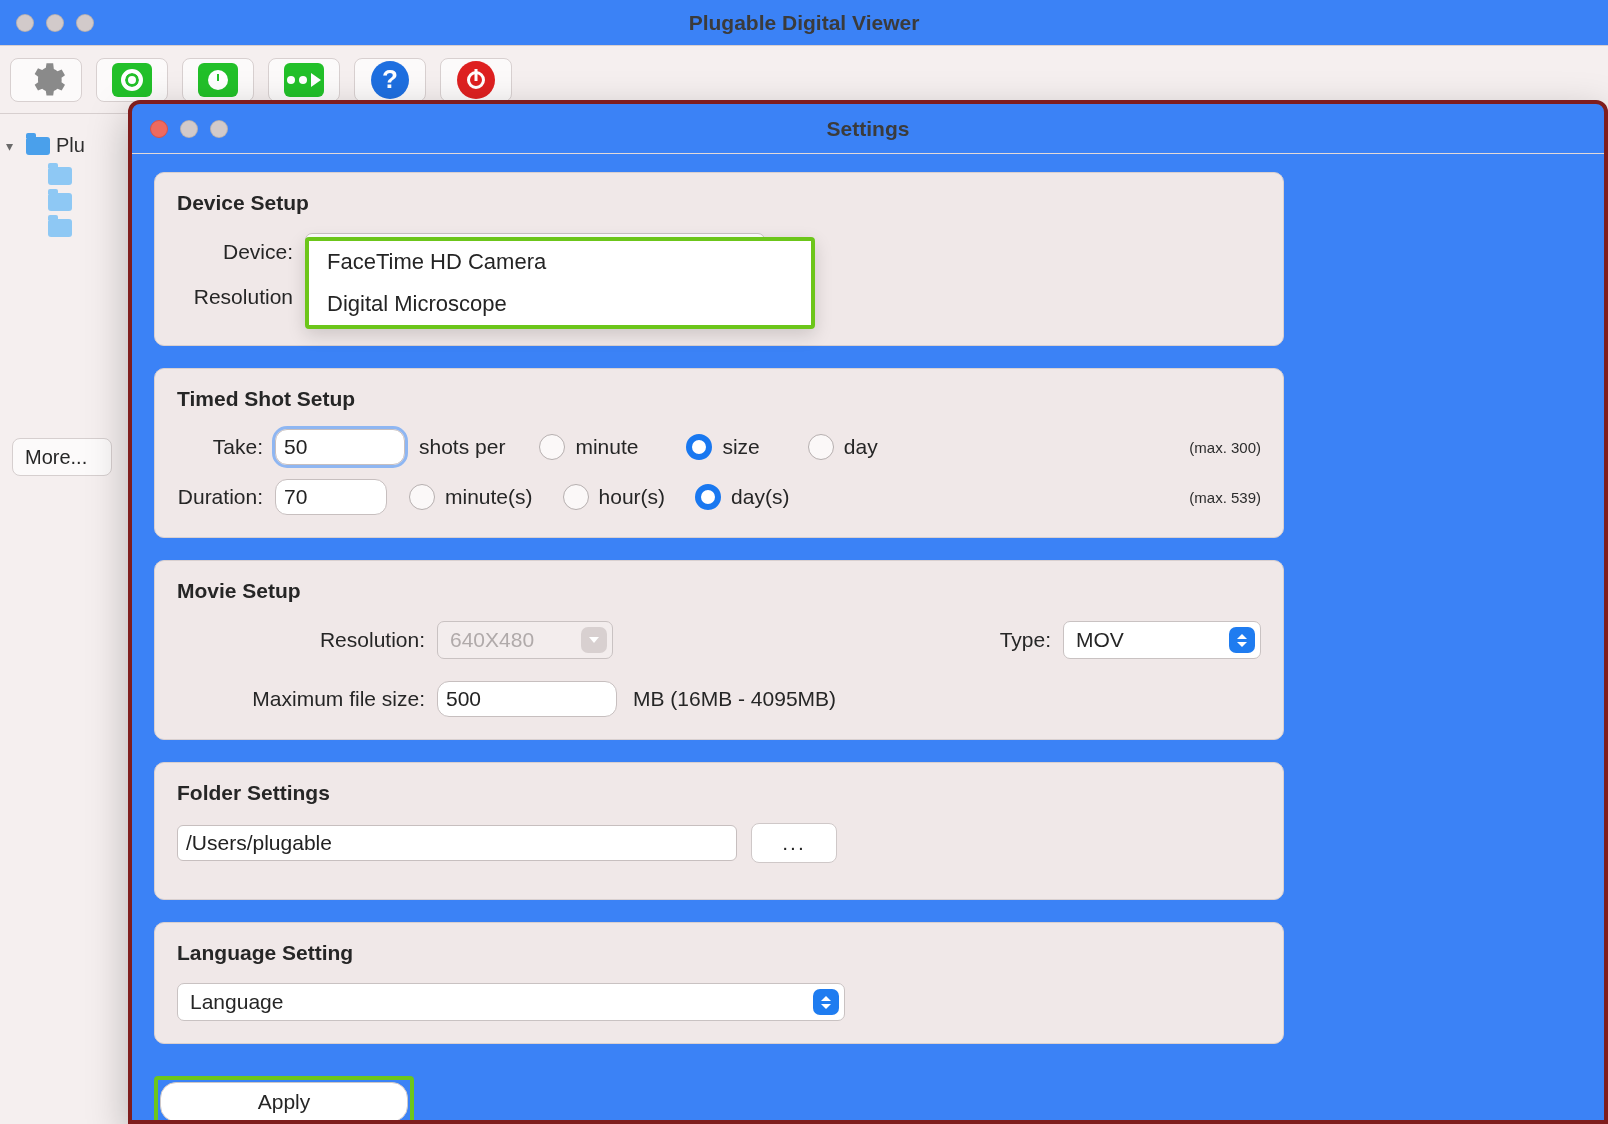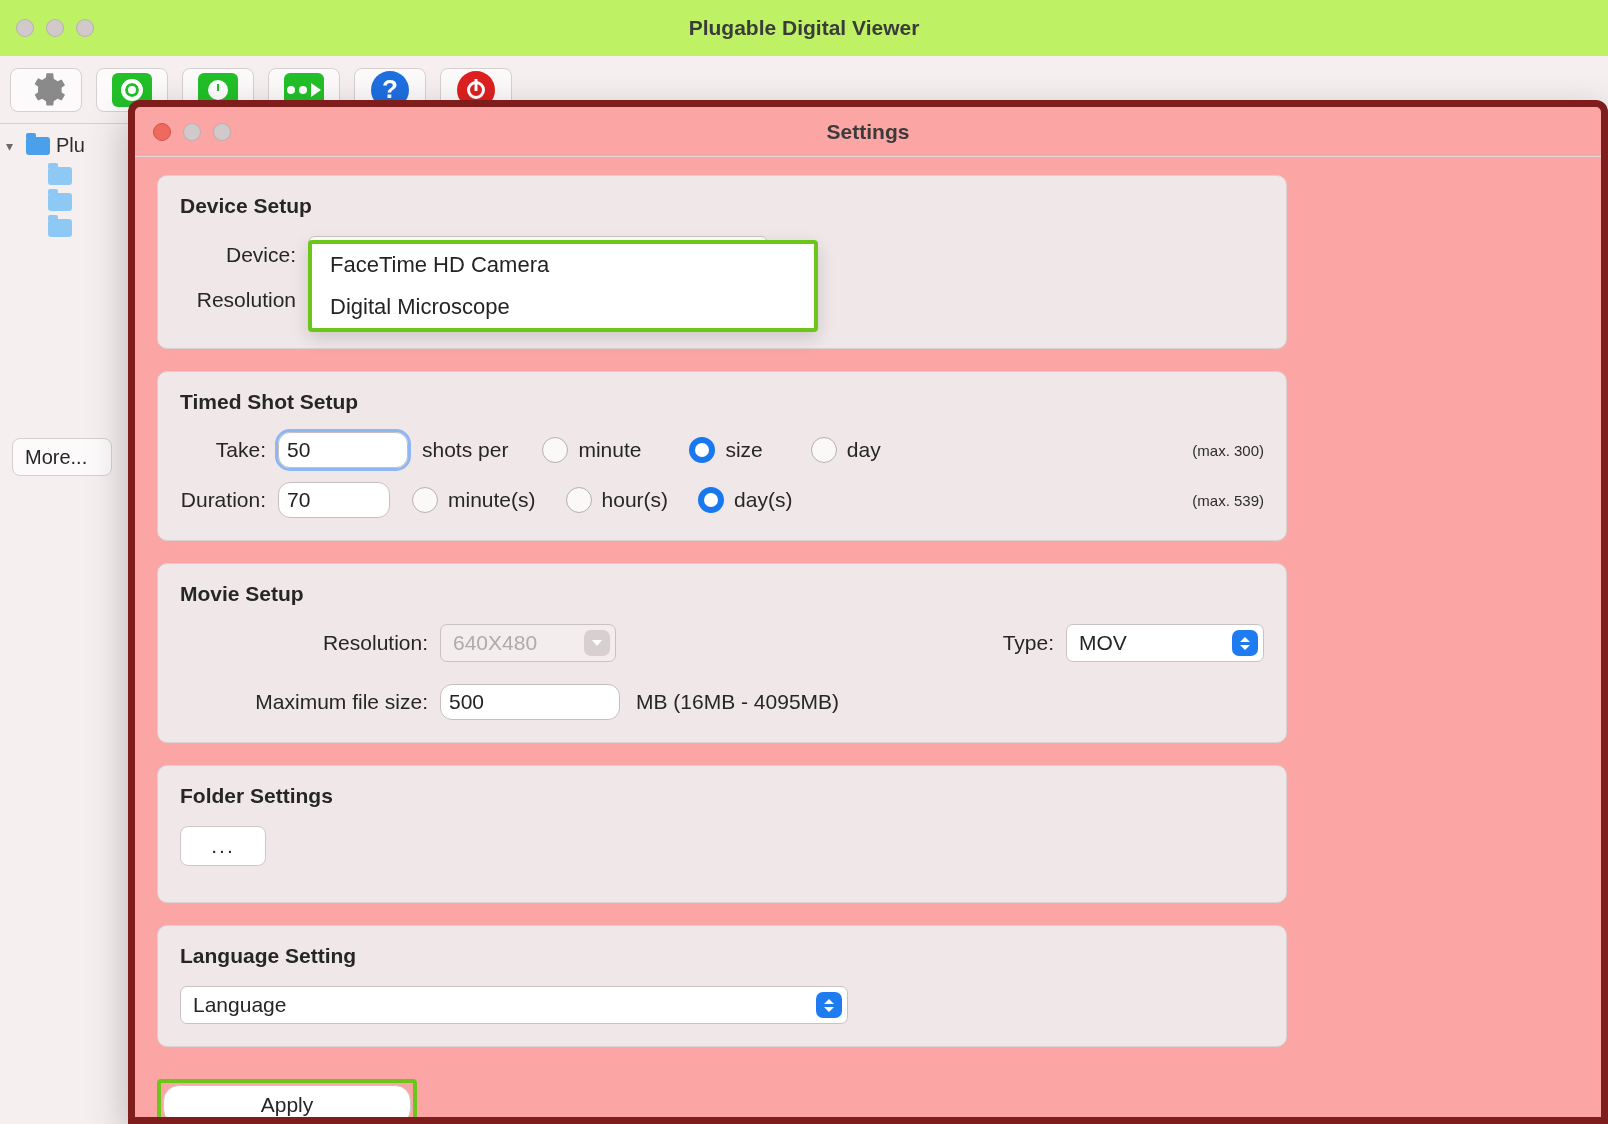--- a/index.html
+++ b/index.html
@@ -13,22 +13,22 @@
       font-size: 21px;
       color: #262626;
     }
 
     
     .main-window {
       position: absolute;
       top: 0; left: 0; right: 0; bottom: 0;
     }
     .main-titlebar {
-      height: 56px;
-      background: #bef264;
+      height: 46px;
+      background: #3b82f6;
       border-bottom: 1px solid #d8cfcf;
       position: relative;
       display: flex;
       align-items: center;
       justify-content: center;
     }
     .traffic-main {
       position: absolute;
       left: 16px;
       top: 50%;
@@ -101,22 +101,22 @@
       font-size: 20px;
     }
 
     
     .settings-window {
       position: absolute;
       top: 100px;
       left: 128px;
       right: 0;
       bottom: 0;
-      background: #fca5a5;
-      border: 7px solid #7f1d1d;
+      background: #3b82f6;
+      border: 4px solid #7f1d1d;
       border-radius: 12px 12px 0 0;
       box-shadow: 0 14px 40px rgba(0,0,0,0.25);
       overflow: hidden;
     }
     .settings-titlebar {
       height: 50px;
       position: relative;
       display: flex;
       align-items: center;
       justify-content: center;
@@ -459,20 +459,21 @@
           <div class="label label-wide" style="width:260px">Maximum file size:</div>
           <input class="text-input" style="width: 180px;" value="500">
           <span style="margin-left:16px">MB (16MB - 4095MB)</span>
         </div>
       </div>
 
       <div class="groupbox">
         <div class="group-title">Folder Settings</div>
 
         <div class="form-row inline-gap">
+          <input class="text-input" style="width: 560px; border-radius: 6px;" value="/Users/plugable">
           <div class="ellipsis-btn">
               <span>...</span>
             </div>
         </div>
 
       </div>
 
       <div class="groupbox" style="margin-bottom:0">
         <div class="group-title">Language Setting</div>
         <div class="combo" style="width:668px">

